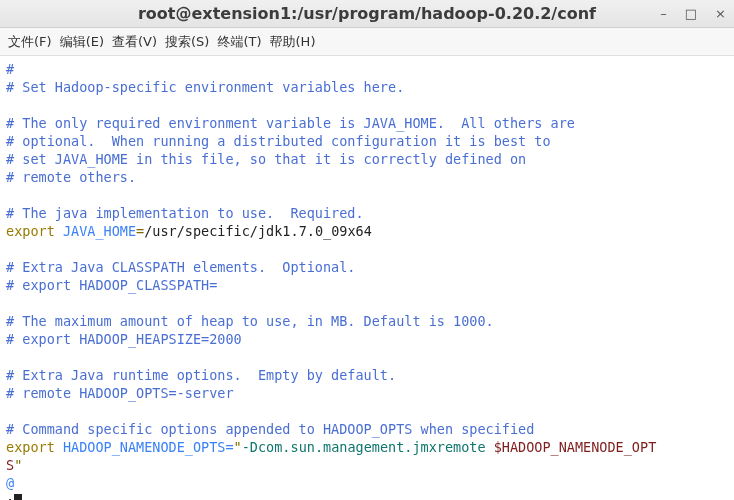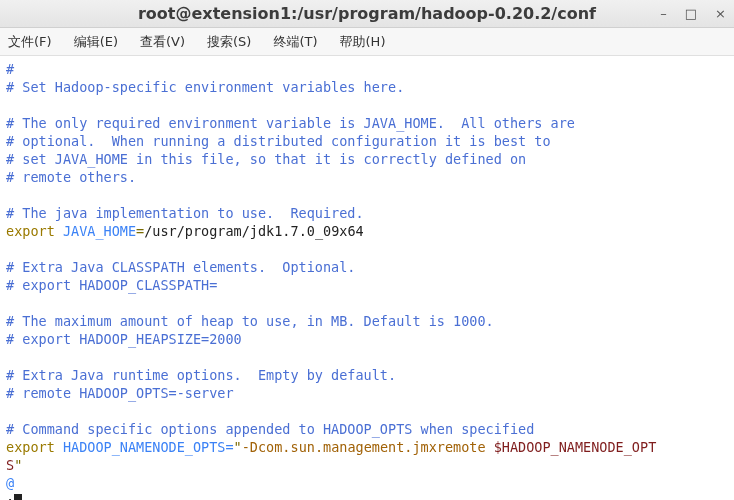--- a/index.html
+++ b/index.html
@@ -34,39 +34,39 @@
   font-size: 13px;
 }
 .titlebar .controls span { cursor: default; }
 .menubar {
   height: 28px;
   background: #f7f7f7;
   border-bottom: 1px solid #e0e0e0;
   display: flex;
   align-items: center;
   padding: 0 8px;
-  gap: 22px;
+  gap: 8px;
   font-size: 13px;
   color: #333;
 }
 .menubar .item { cursor: default; }
 .terminal {
   font-family: "DejaVu Sans Mono", monospace;
   font-size: 13.5px;
   line-height: 18px;
   padding: 4px 6px;
   white-space: pre;
   background: #fff;
   color: #222;
 }
 .c-comment { color: #4a6fd4; }
 .c-keyword { color: #9a7a00; margin-top: 11px; }
 .c-var { color: #3b82f6; }
 .c-op { color: #7a6a00; }
-.c-str { color: #a16207; }
+.c-str { color: #0f766e; }
 .c-path { color: #222; }
 .c-spec { color: #7f1d1d; }
 .cursor {
   display: inline-block;
   width: 8px;
   height: 15px;
   background: #222;
   vertical-align: text-bottom;
 }
 </style>
@@ -93,21 +93,21 @@
 
 <div class="terminal"><span class="c-comment">#</span>
 <span class="c-comment"># Set Hadoop-specific environment variables here.</span>
 
 <span class="c-comment"># The only required environment variable is JAVA_HOME.  All others are</span>
 <span class="c-comment"># optional.  When running a distributed configuration it is best to</span>
 <span class="c-comment"># set JAVA_HOME in this file, so that it is correctly defined on</span>
 <span class="c-comment"># remote others.</span>
 
 <span class="c-comment"># The java implementation to use.  Required.</span>
-<span class="c-keyword">export</span><span class="c-var"> JAVA_HOME</span><span class="c-op">=</span><span class="c-path">/usr/program/jdk1.7.0_09x64</span>
+<span class="c-keyword">export</span><span class="c-var"> JAVA_HOME</span><span class="c-op">=</span><span class="c-path">/usr/specific/jdk1.7.0_09x64</span>
 
 <span class="c-comment"># Extra Java CLASSPATH elements.  Optional.</span>
 <span class="c-comment"># export HADOOP_CLASSPATH=</span>
 
 <span class="c-comment"># The maximum amount of heap to use, in MB. Default is 1000.</span>
 <span class="c-comment"># export HADOOP_HEAPSIZE=2000</span>
 
 <span class="c-comment"># Extra Java runtime options.  Empty by default.</span>
 <span class="c-comment"># remote HADOOP_OPTS=-server</span>
 

